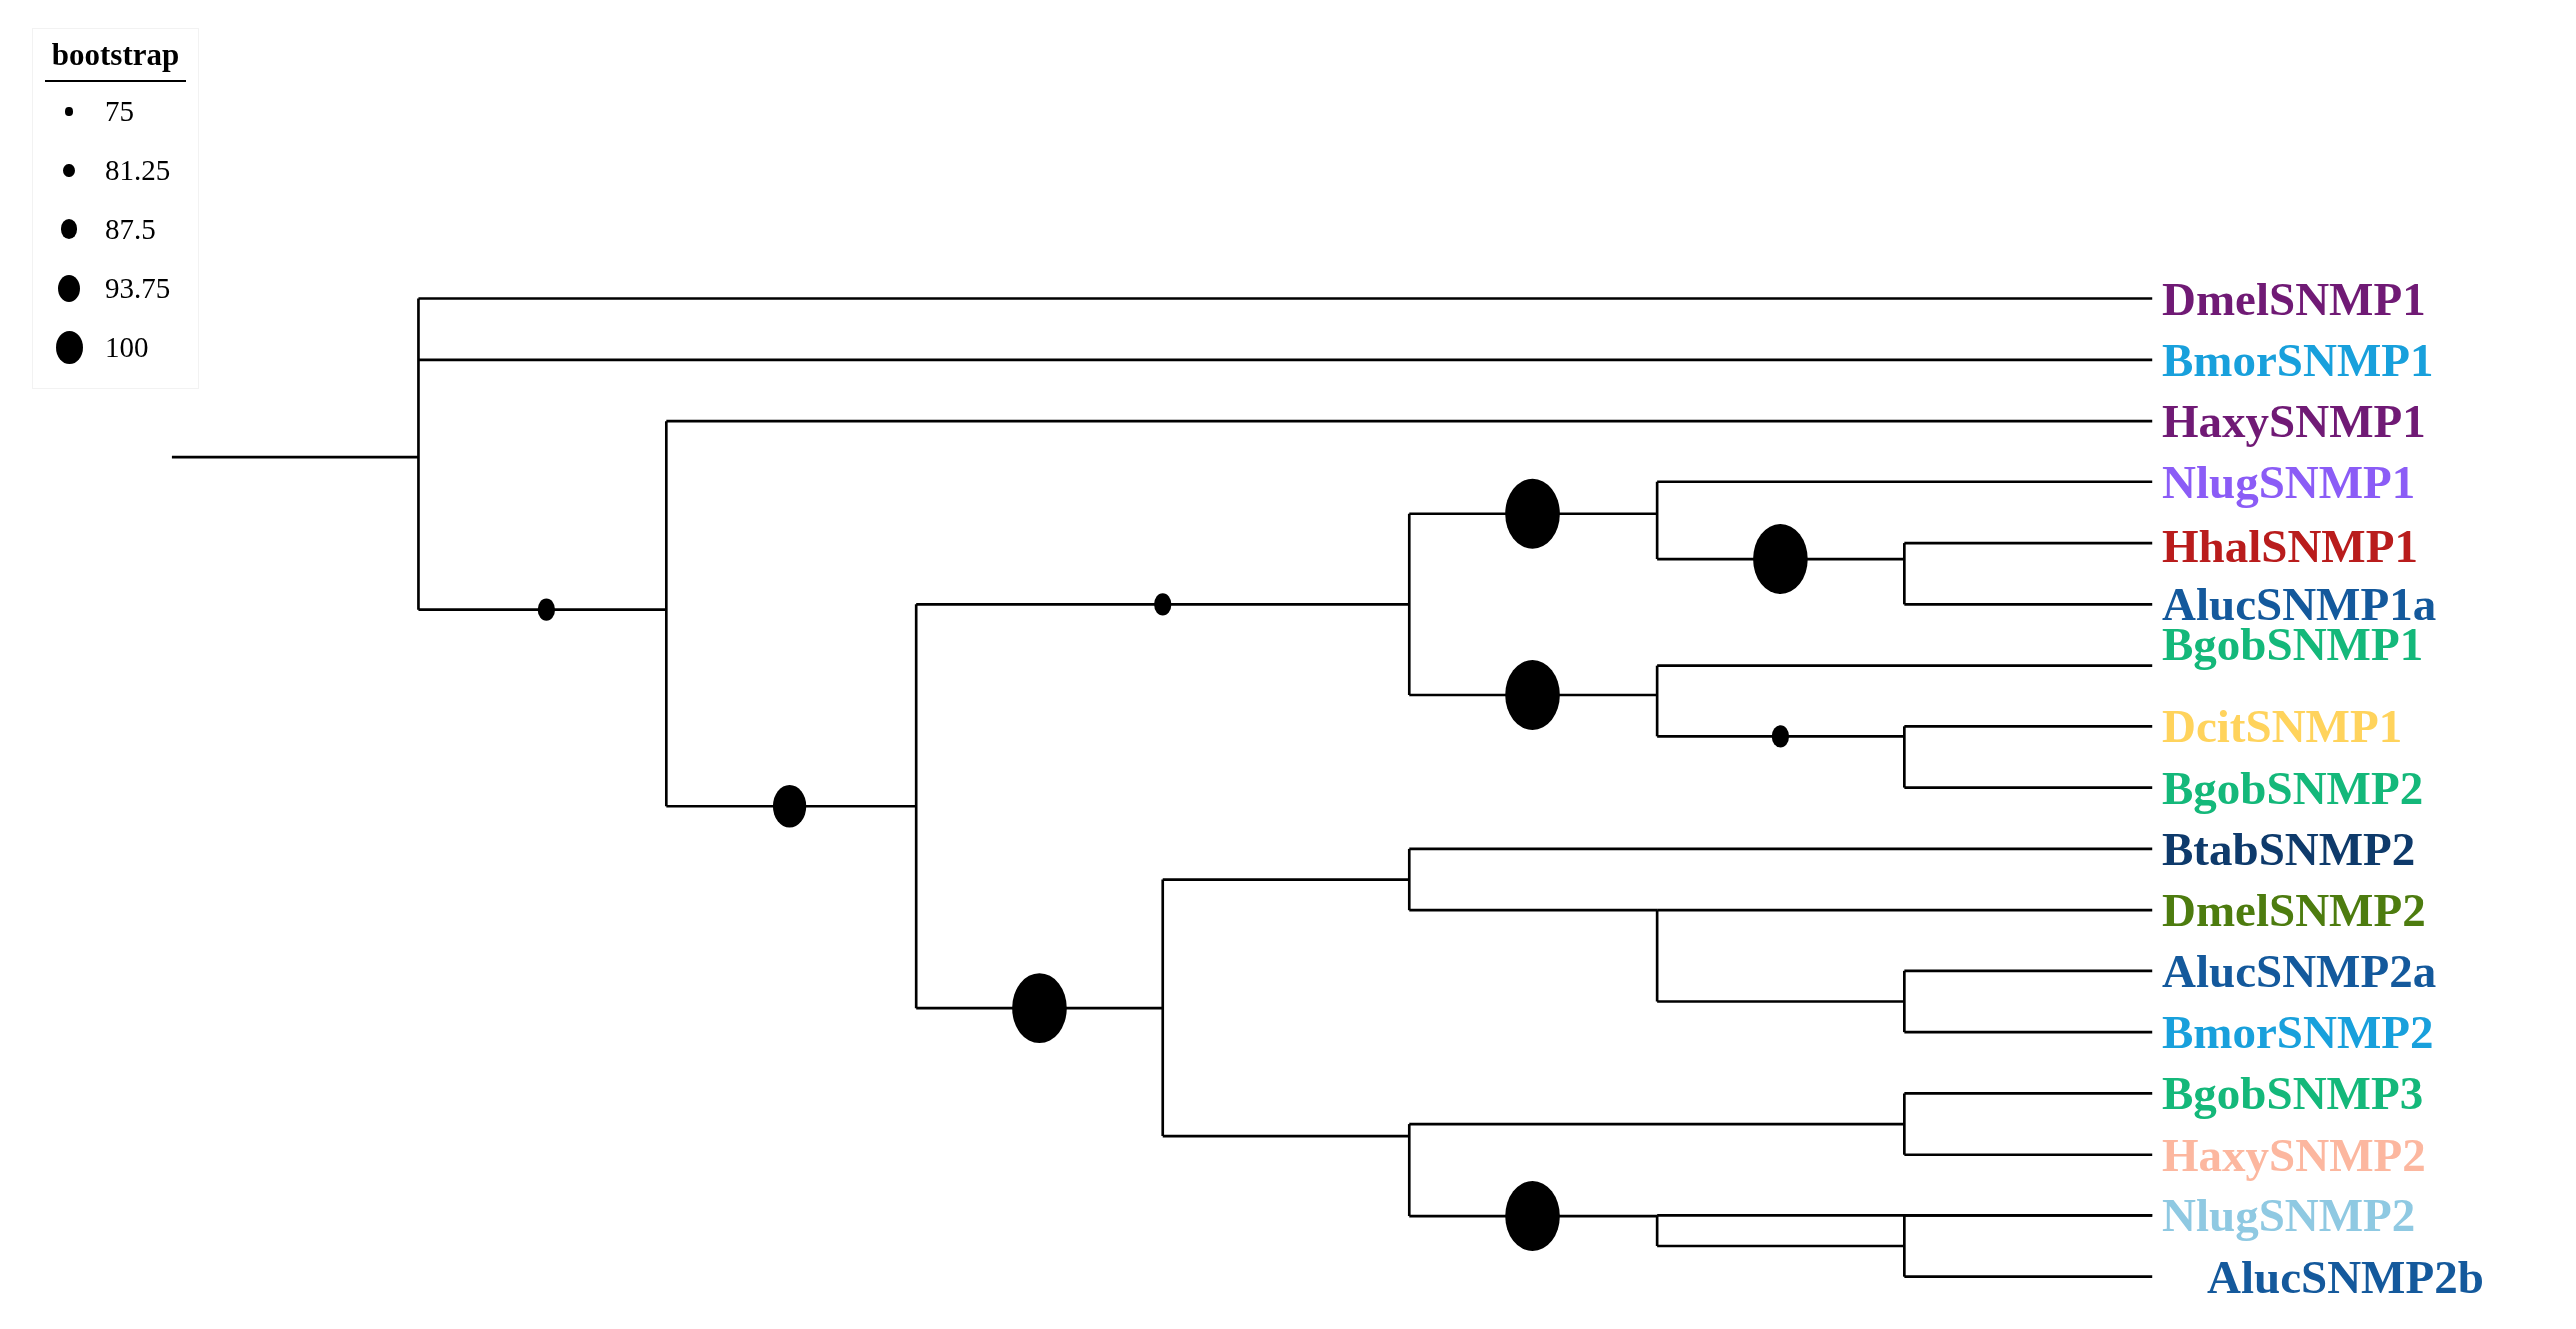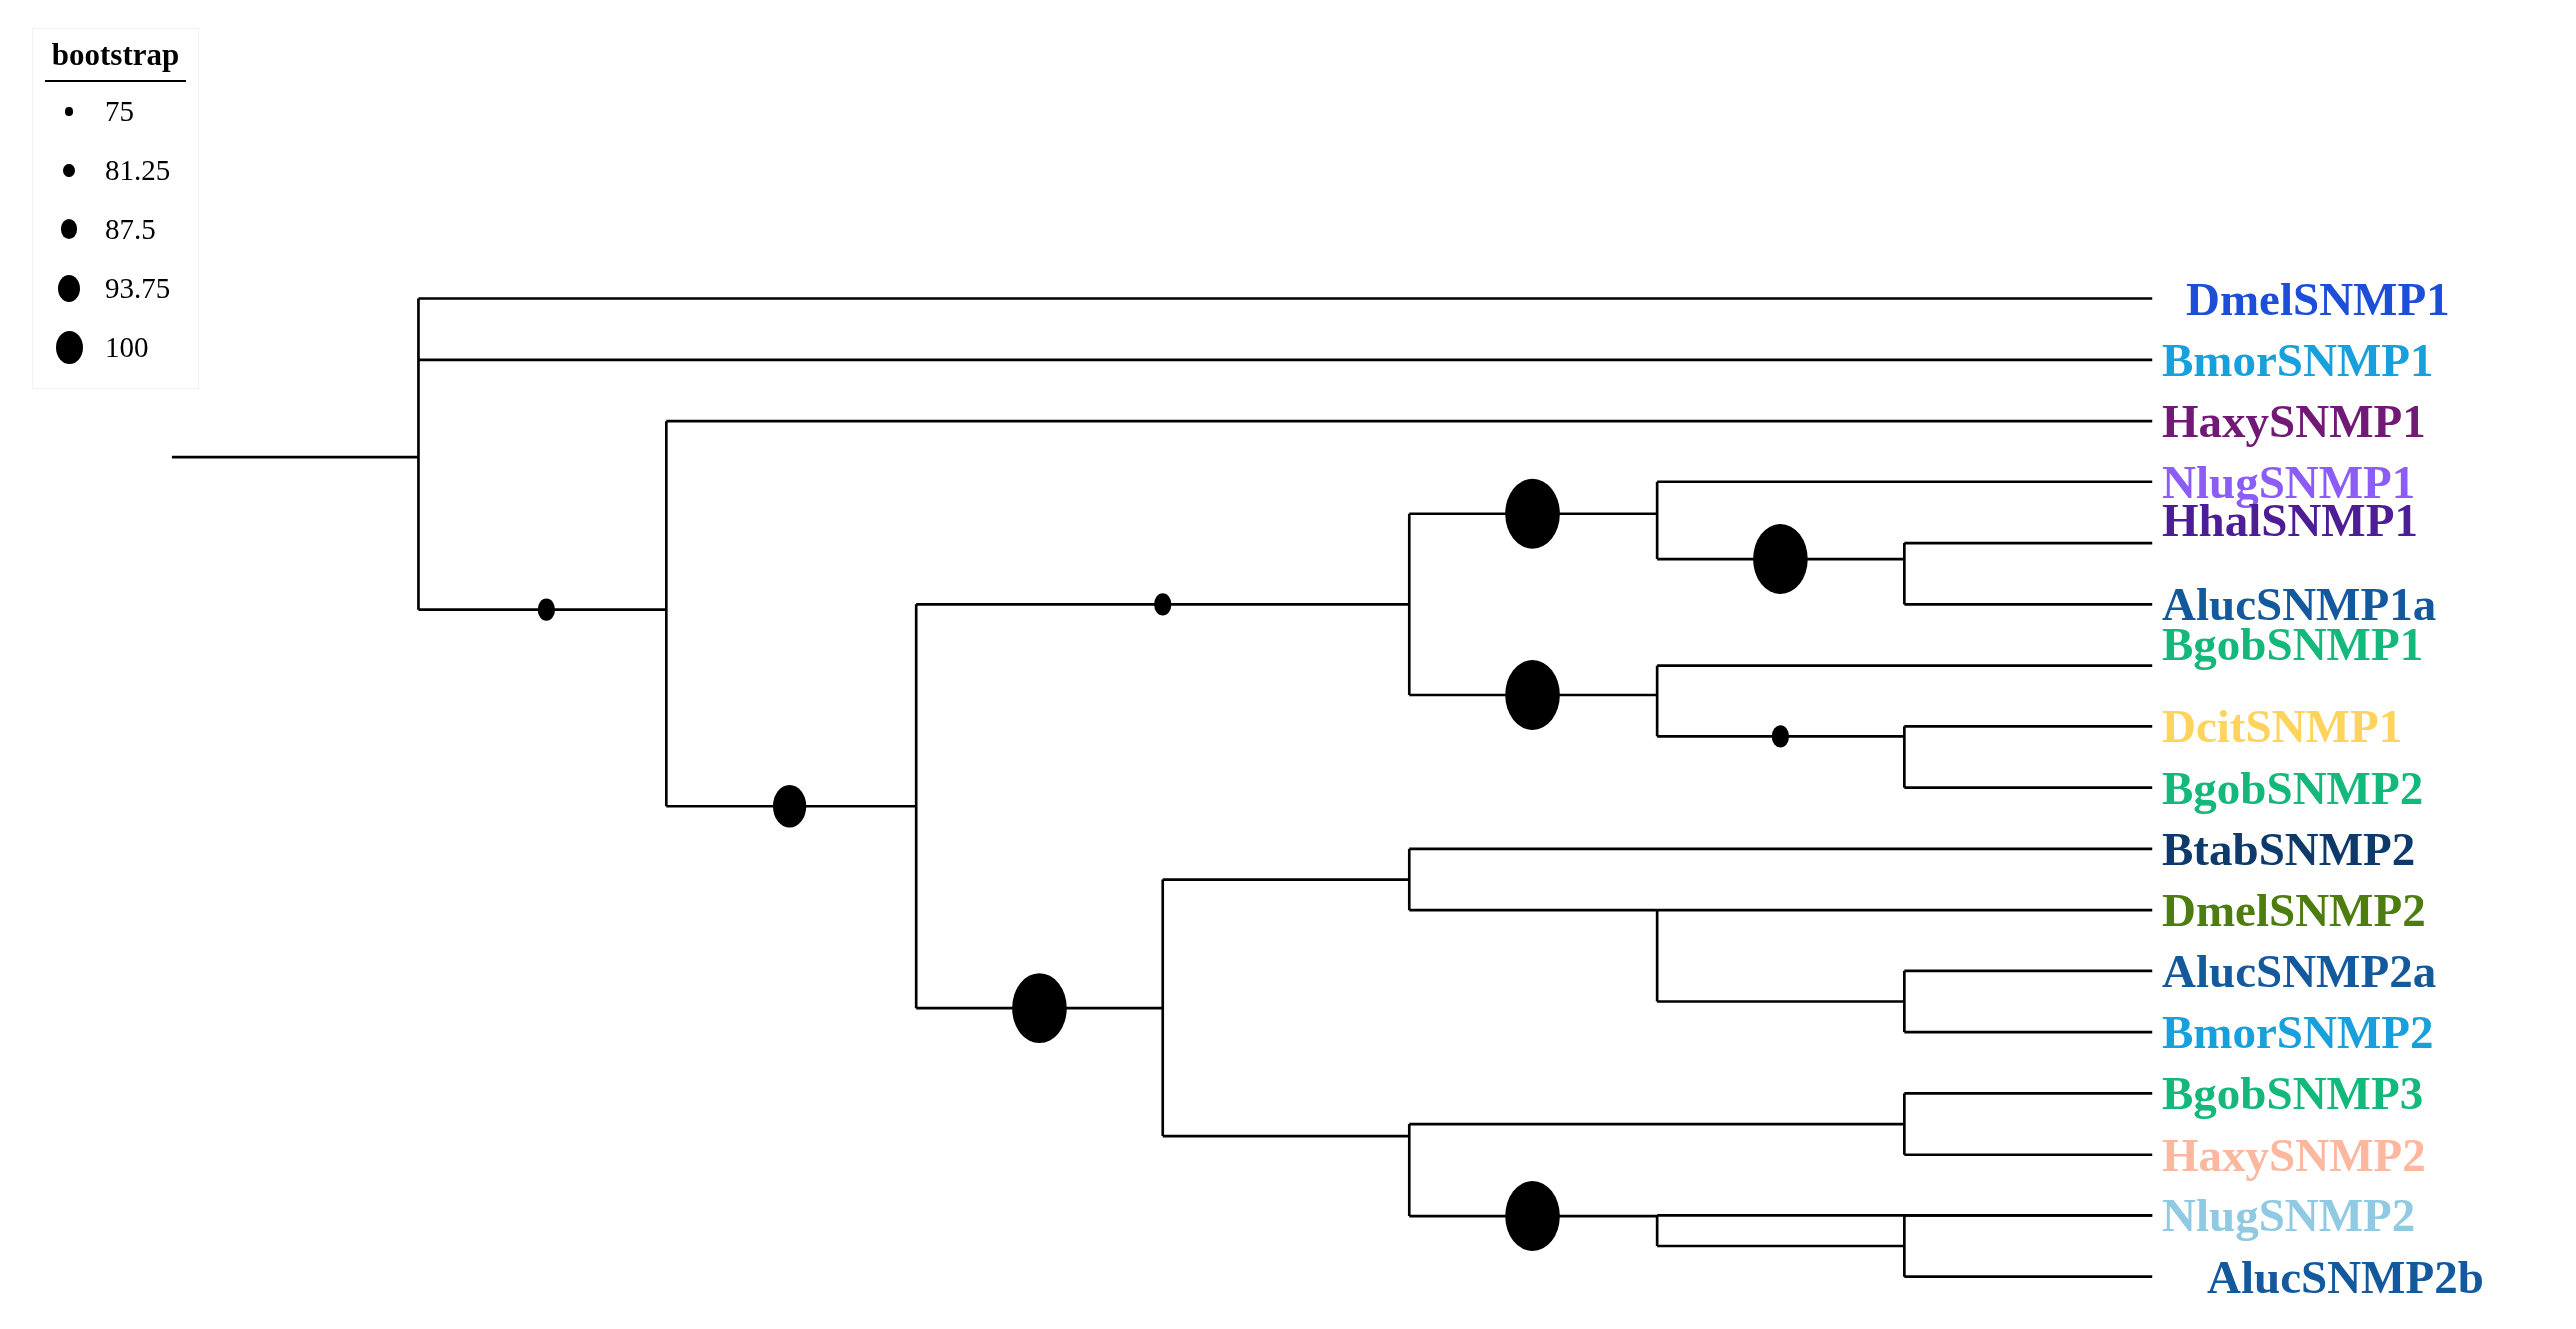--- a/index.html
+++ b/index.html
@@ -85,25 +85,25 @@
         <ellipse cx="2300" cy="771" rx="41" ry="52.480000000000004" class="bsdot"></ellipse>
         <ellipse cx="2672" cy="839" rx="41" ry="52.480000000000004" class="bsdot"></ellipse>
         <ellipse cx="2300" cy="1043" rx="41" ry="52.480000000000004" class="bsdot"></ellipse>
         <ellipse cx="2672" cy="1105" rx="13" ry="16.64" class="bsdot"></ellipse>
         <ellipse cx="1560" cy="1513" rx="41" ry="52.480000000000004" class="bsdot"></ellipse>
         <ellipse cx="2300" cy="1825" rx="41" ry="52.480000000000004" class="bsdot"></ellipse>
       </g>
   </svg>
 
   <div id="labels">
-      <div class="tiplabel" style="left: 2162px; top: 299px; color: #1d4ed8; margin-left: 24px;">DmelSNMP1</div>
+      <div class="tiplabel" style="left: 2162px; top: 299px; color: #701a75;">DmelSNMP1</div>
       <div class="tiplabel" style="left: 2162px; top: 360px; color: rgb(24, 160, 220);">BmorSNMP1</div>
       <div class="tiplabel" style="left: 2162px; top: 421px; color: #701a75;">HaxySNMP1</div>
       <div class="tiplabel" style="left: 2162px; top: 482px; color: #8b5cf6;">NlugSNMP1</div>
-      <div class="tiplabel" style="left: 2162px; top: 520px; color: #4c1d95;">HhalSNMP1</div>
+      <div class="tiplabel" style="left: 2162px; top: 546px; color: #b91c1c;">HhalSNMP1</div>
       <div class="tiplabel" style="left: 2162px; top: 604px; color: rgb(20, 89, 156);">AlucSNMP1a</div>
       <div class="tiplabel" style="left: 2162px; top: 644px; color: rgb(20, 184, 122);">BgobSNMP1</div>
       <div class="tiplabel" style="left: 2162px; top: 726px; color: rgb(255, 211, 92);">DcitSNMP1</div>
       <div class="tiplabel" style="left: 2162px; top: 788px; color: rgb(20, 184, 122);">BgobSNMP2</div>
       <div class="tiplabel" style="left: 2162px; top: 849px; color: rgb(14, 58, 107);">BtabSNMP2</div>
       <div class="tiplabel" style="left: 2162px; top: 910px; color: #4d7c0f;">DmelSNMP2</div>
       <div class="tiplabel" style="left: 2162px; top: 971px; color: rgb(20, 89, 156);">AlucSNMP2a</div>
       <div class="tiplabel" style="left: 2162px; top: 1032px; color: rgb(24, 160, 220);">BmorSNMP2</div>
       <div class="tiplabel" style="left: 2162px; top: 1093px; color: rgb(20, 184, 122);">BgobSNMP3</div>
       <div class="tiplabel" style="left: 2162px; top: 1155px; color: rgb(252, 183, 159); font-family: Liberation Serif, serif;">HaxySNMP2</div>

